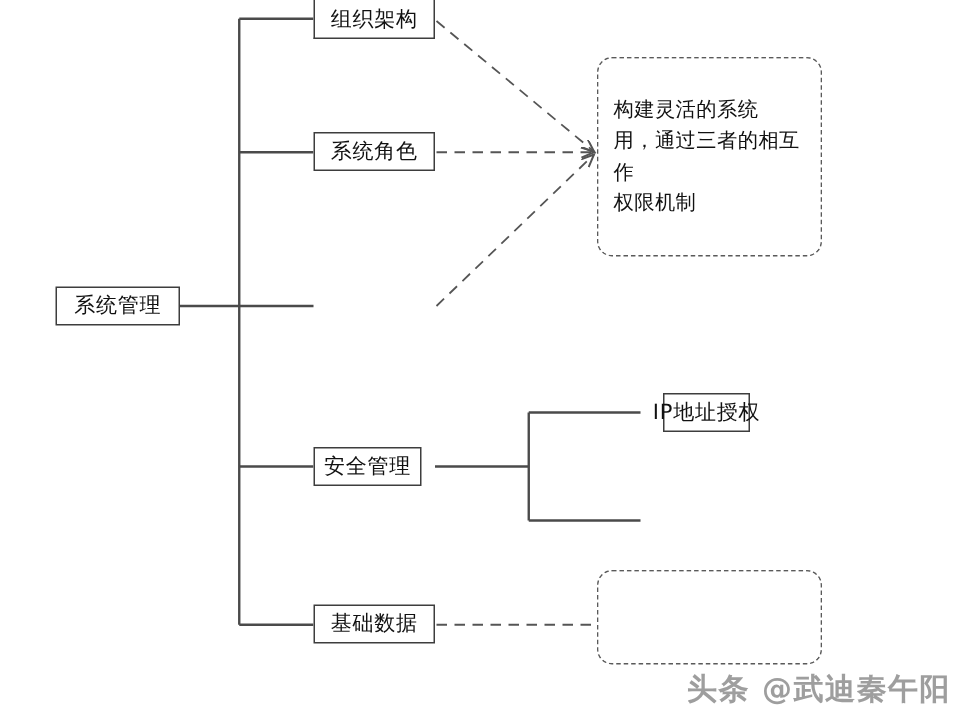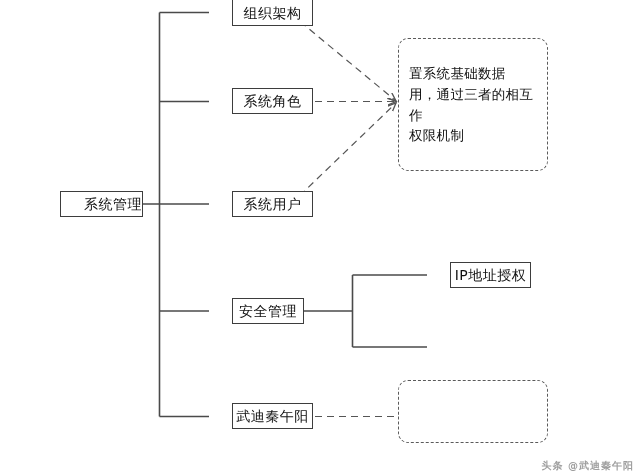--- a/index.html
+++ b/index.html
@@ -32,21 +32,20 @@
     background: #ffffff;
     color: #111111;
     font-size: 14px;
     line-height: 1;
     display: flex;
     align-items: center;
     justify-content: center;
     letter-spacing: 0.5px;
     white-space: nowrap;
     z-index: 3;
-    margin-left: 23px;
   }
   .node.cut-top {
     border-top: none;
   }
   .callout {
     position: absolute;
     box-sizing: border-box;
     border: 1.4px dashed #5a5a5a;
     border-radius: 10px;
     background: #ffffff;
@@ -60,21 +59,21 @@
   }
   .callout span {
     display: block;
     text-align: left;
     letter-spacing: 0.3px;
   }
   .watermark {
     position: absolute;
     right: 6px;
     bottom: 3px;
-    font-size: 10px;
+    font-size: 20px;
     font-weight: bold;
     color: #8e8e8e;
     letter-spacing: 1px;
     white-space: nowrap;
     z-index: 4;
     opacity: 0.85;
   }
 </style>
 </head>
 <body>
@@ -107,52 +106,49 @@
     <path d="M352.5,275 L427,275" fill="none" stroke="#4a4a4a" stroke-width="1.6"></path>
     <path d="M352.5,347 L427,347" fill="none" stroke="#4a4a4a" stroke-width="1.6"></path>
 
     <path d="M291,14 L396,101" fill="none" stroke="#555555" stroke-width="1.2" stroke-dasharray="7,5" marker-end="url(#arrowhead)"></path>
     <path d="M291,101.5 L396,101.5" fill="none" stroke="#555555" stroke-width="1.2" stroke-dasharray="7,5" marker-end="url(#arrowhead)"></path>
     <path d="M291,204 L396,103" fill="none" stroke="#555555" stroke-width="1.2" stroke-dasharray="7,5" marker-end="url(#arrowhead)"></path>
 
     <path d="M291,416.5 L398,416.5" fill="none" stroke="#555555" stroke-width="1.2" stroke-dasharray="7,5"></path>
   </svg>
 
-  <div class="node" style="left:37px; top:191px; width:83px; height:26px;justify-content:flex-end;">
+  <div class="node" style="left:37px; top:191px; width:83px; height:26px;">
     <span>系统管理</span>
   </div>
 
   <div class="node cut-top" style="left:209px; top:0px; width:81px; height:26px;">
     <span>组织架构</span>
   </div>
 
   <div class="node" style="left:209px; top:88px; width:81px; height:26px;">
     <span>系统角色</span>
   </div>
 
-  <div class="node" style="left:209px; top:191px; width:81px; height:26px;">
-    <span>系统用户</span>
-  </div>
 
   <div class="node" style="left:209px; top:298px; width:72px; height:26px;">
     <span>安全管理</span>
   </div>
 
   <div class="node" style="left:209px; top:403px; width:81px; height:26px;">
-    <span>武迪秦午阳</span>
+    <span>基础数据</span>
   </div>
 
-  <div class="node" style="left:427px; top:262px; width:81px; height:26px;">
+  <div class="node" style="left:442px; top:262px; width:58px; height:26px;">
     <span>IP地址授权</span>
   </div>
 
 
   <div class="callout" style="left:398px; top:38px; width:150px; height:133px;">
     <span>
-      <span>置系统基础数据</span>
+      <span>构建灵活的系统</span>
       <span>用，通过三者的相互作</span>
       <span>权限机制</span>
     </span>
   </div>
 
   <div class="callout" style="left:398px; top:380px; width:150px; height:63px;">
     <span>
     </span>
   </div>
 

